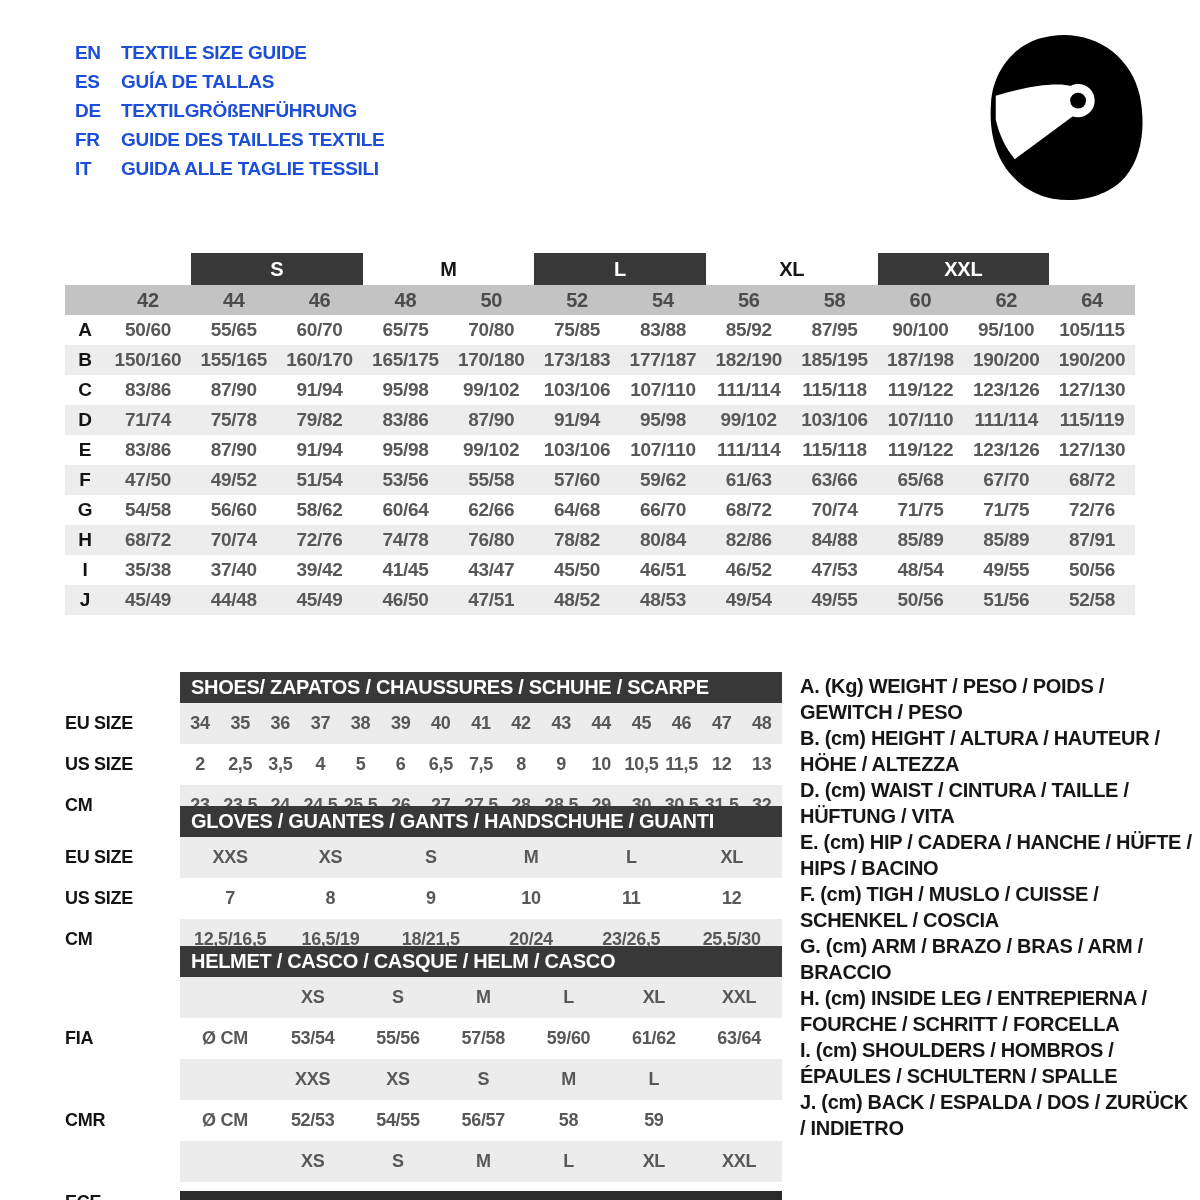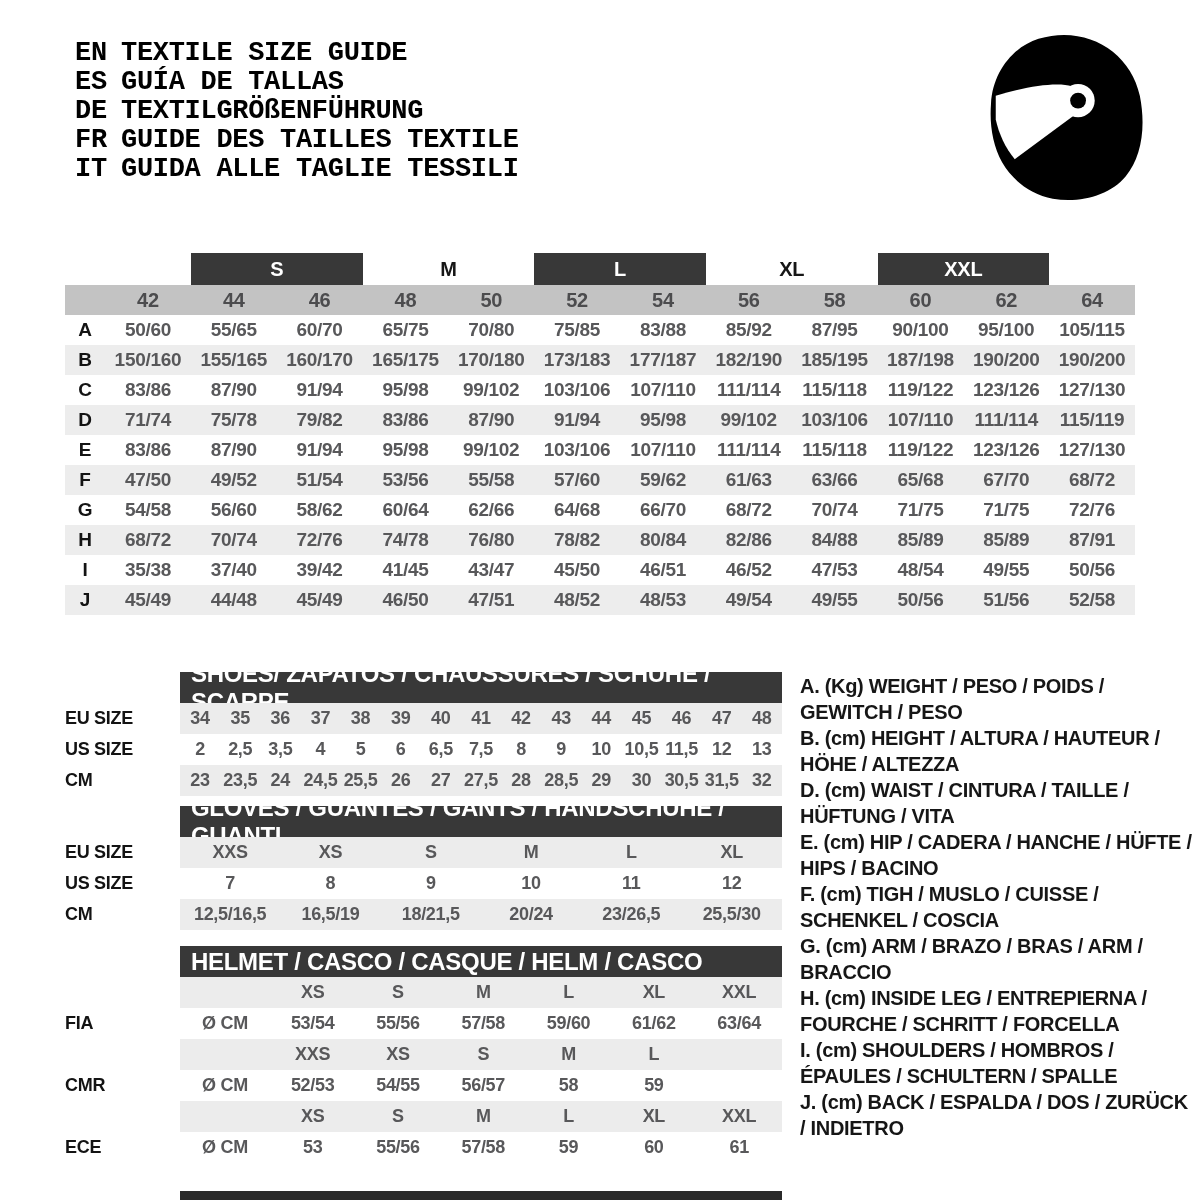--- a/index.html
+++ b/index.html
@@ -6,21 +6,21 @@
   body {
     width:1200px; height:1200px; background:#ffffff;
     font-family:"Liberation Sans", sans-serif; font-weight:bold;
     color:#1a1a1a; letter-spacing:-0.3px;
   }
   .canvas { position:relative; width:1200px; height:1200px; overflow:hidden; background:#fff; }
 
   
   .lang { position:absolute; left:75px; top:38px; }
   .lang .trow { display:grid; grid-template-columns:46px auto; height:29px; align-items:center; }
-  .lang .tcell { font-size:27px; color:#000000;font-family:Liberation Mono, monospace; }
+  .lang .tcell { font-size:19px; color:#1d4ed8; }
 
   
   .helmet-icon { position:absolute; left:972px; top:22px; width:190px; height:192px; }
 
   
   .main { position:absolute; left:65px; top:253px; width:1070px; }
   .band-row { display:grid; grid-template-columns:40px repeat(12,1fr); height:32px; }
   .band { display:flex; align-items:center; justify-content:center; font-size:20px; color:#161616; }
   .band.dark { background:#383838; color:#ffffff; }
   .band.b-s  { grid-column:3/5; }
@@ -34,23 +34,23 @@
 
   .main-body .trow { display:grid; grid-template-columns:40px repeat(12,1fr); height:30px; }
   .main-body .trow:nth-child(even) { background:#ededed; }
   .main-body .tcell { display:flex; align-items:center; justify-content:center; font-size:19px; color:#58585a; }
   .main-body .tcell:first-child { color:#131313; }
 
   
   .sec { position:absolute; left:65px; width:720px; }
   .sec .bar {
     margin-left:115px; width:602px; height:31px; background:#383838; color:#ffffff;
-    display:flex; align-items:center; padding-left:11px; font-size:24px;
+    display:flex; align-items:center; padding-left:11px; font-size:20px;
   }
-  .sec .trow { display:grid; height:31px; }
+  .sec .trow { display:grid; height:41px; }
   .sec .tcell { display:flex; align-items:center; justify-content:center; font-size:18px; color:#58585a; }
   .sec .tcell:first-child { justify-content:flex-start; color:#131313; }
   .sec .trow:nth-child(odd) .tcell:not(:first-child) { background:#ececec; }
   .shoes-rows .trow  { grid-template-columns:115px repeat(15, 40.13px); }
   .gloves-rows .trow { grid-template-columns:115px repeat(6, 100.3px); }
   .helm-rows .trow   { grid-template-columns:115px 90px repeat(6, 85.3px); }
 
   
   .legend { position:absolute; left:800px; top:673px; width:394px; }
   .legend .trow { display:block; }

